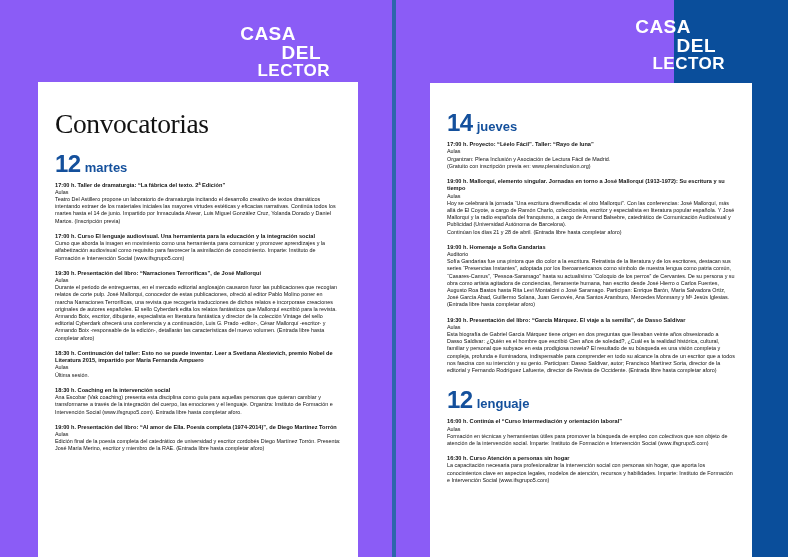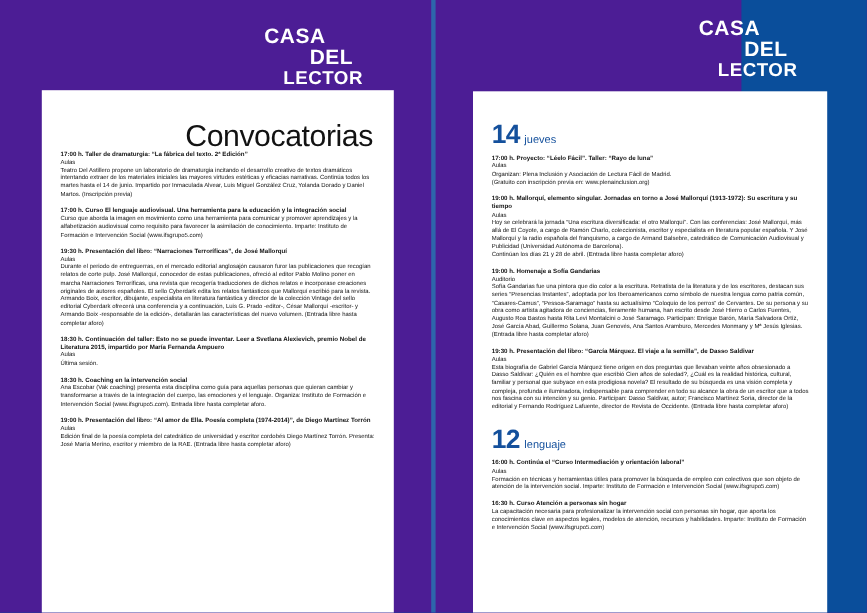--- a/index.html
+++ b/index.html
@@ -10,21 +10,21 @@
     width: 788px;
     height: 557px;
     overflow: hidden;
     background: #0a4e9b;
     font-family: "Liberation Sans", sans-serif;
   }
   .spread {
     position: relative;
     width: 674px;
     height: 557px;
-    background: #4c1d95;
+    background: #8b5cf6;
   }
   .fold {
     position: absolute;
     left: 392px;
     top: 0;
     width: 4px;
     height: 557px;
     background: #2d66ab;
   }
 
@@ -55,23 +55,24 @@
   .page-inner {
     position: relative;
     width: 100%;
     height: 100%;
     padding: 0 17px 0 17px;
     box-sizing: border-box;
   }
 
   
   .headline-block {
-    text-align: right;
+    text-align: left;
     padding-top: 28px;
     padding-right: 2px;
+    font-family: Liberation Serif, serif;
   }
   .headline {
     font-size: 27.5px;
     color: #121212;
     font-weight: 400;
     letter-spacing: -0.4px;
     line-height: 1.0;
   }
   .subhead {
     font-size: 14.5px;
@@ -90,22 +91,22 @@
     margin-bottom: 6px;
     color: #14509c;
     line-height: 1;
   }
   .day .num {
     font-size: 24px;
     font-weight: bold;
     letter-spacing: -0.5px;
   }
   .day .name {
-    font-size: 10px;
-    font-weight: normal;
+    font-size: 13px;
+    font-weight: bold;
     margin-left: 4px;
   }
   .day.first { margin-top: 0; }
 
   
   .event { margin-bottom: 8px; }
   .ev-title {
     font-size: 5.6px;
     font-weight: bold;
     color: #111111;
@@ -143,20 +144,21 @@
     <span class="l2">DEL</span>
     <span class="l3">LECTOR</span>
   </div>
 
   <div class="page" id="page-left">
     <div class="page-inner">
       <div class="headline-block">
         <div class="headline">Convocatorias</div>
       </div>
       <div id="left-days">
+          <div class="day"><span class="num">12</span><span class="name">martes</span></div>
           <div class="event">
             <div class="ev-title">17:00 h. Taller de dramaturgia: “La fábrica del texto. 2ª Edición”</div>
             <div class="ev-venue">Aulas</div>
             <div class="ev-body">Teatro Del Astillero propone un laboratorio de dramaturgia incitando el desarrollo creativo de textos dramáticos intentando extraer de los materiales iniciales las mayores virtudes estéticas y eficacias narrativas. Continúa todos los martes hasta el 14 de junio. Impartido por Inmaculada Alvear, Luis Miguel González Cruz, Yolanda Dorado y Daniel Martos. (Inscripción previa)</div>
           </div>
           <div class="event">
             <div class="ev-title">17:00 h. Curso El lenguaje audiovisual. Una herramienta para la educación y la integración social</div>
             <div class="ev-body">Curso que aborda la imagen en movimiento como una herramienta para comunicar y promover aprendizajes y la alfabetización audiovisual como requisito para favorecer la asimilación de conocimiento. Imparte: Instituto de Formación e Intervención Social (www.ifsgrupo5.com)</div>
           </div>
           <div class="event">

